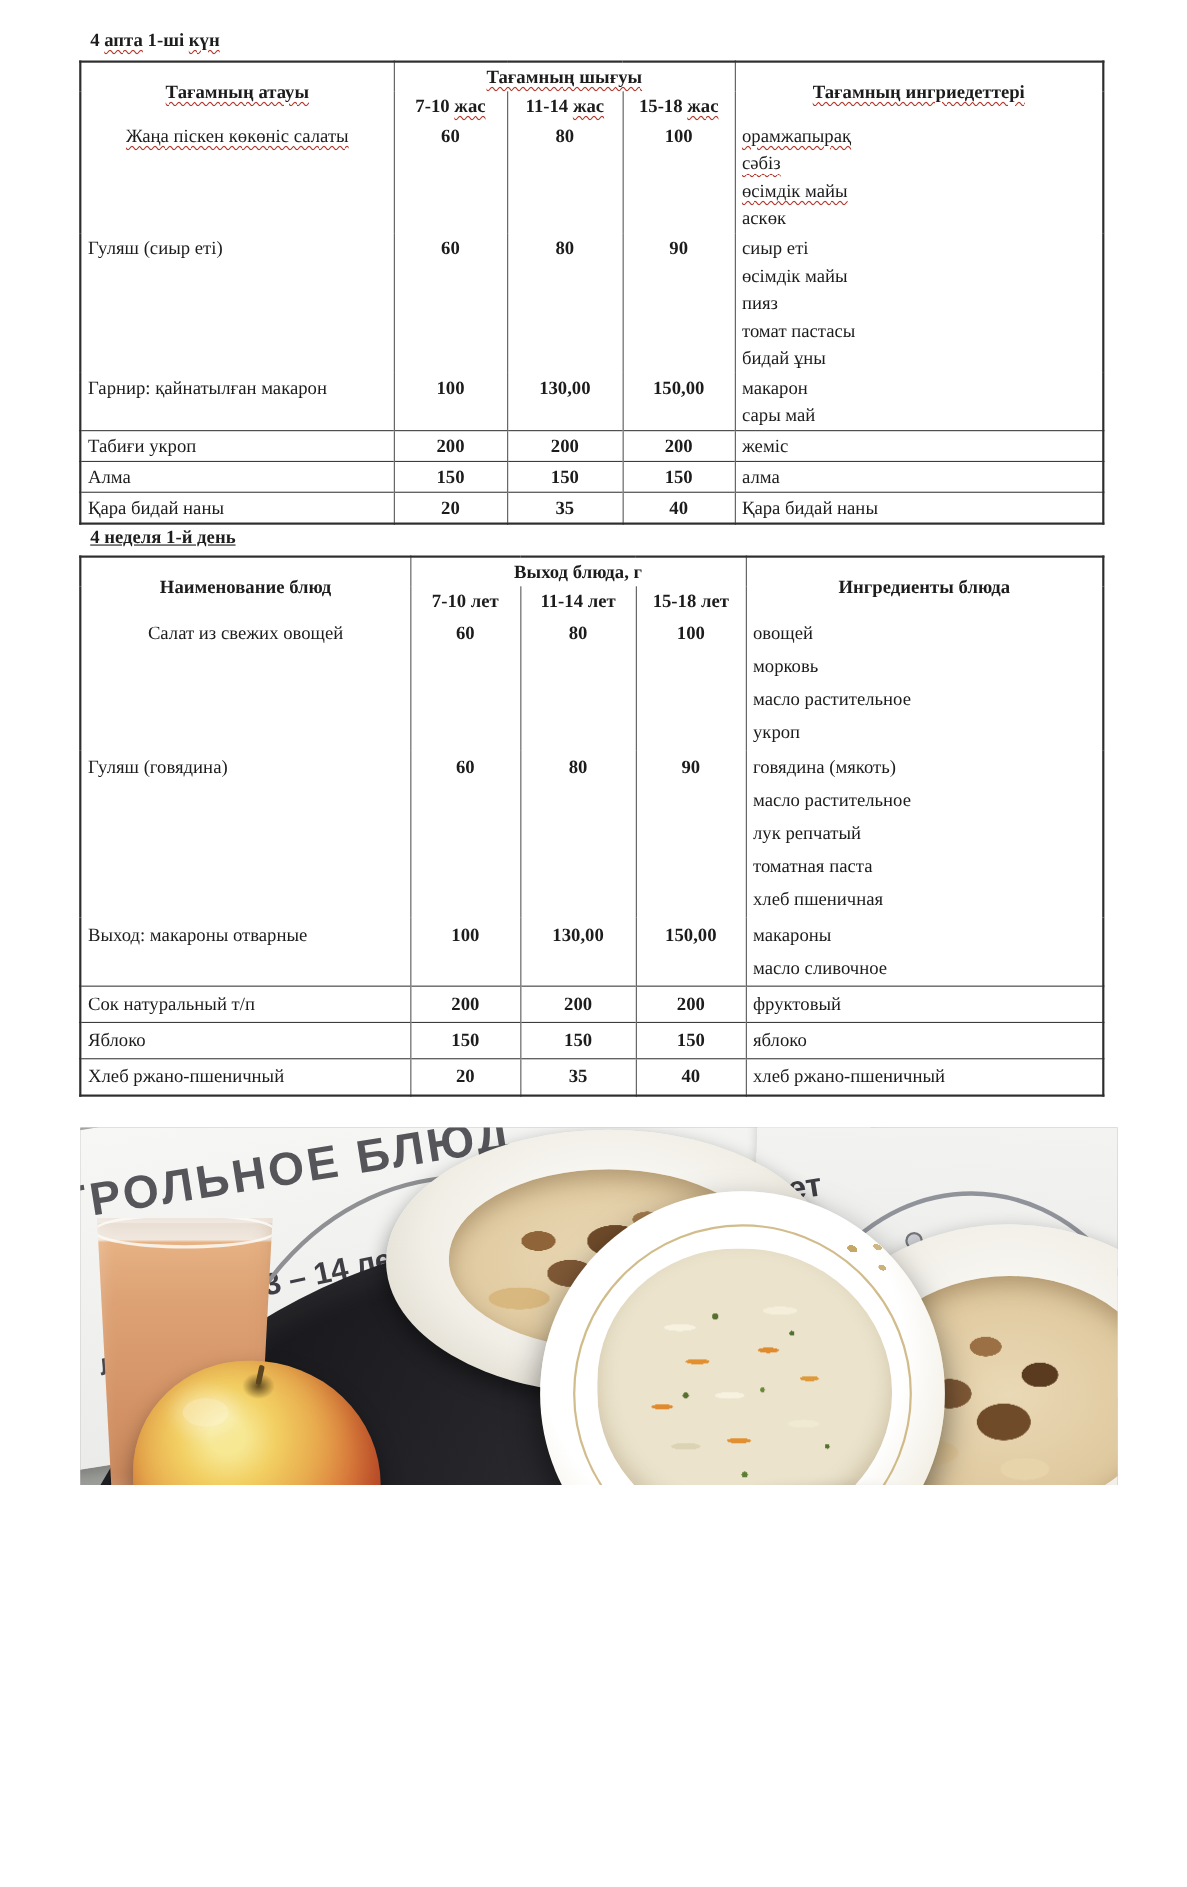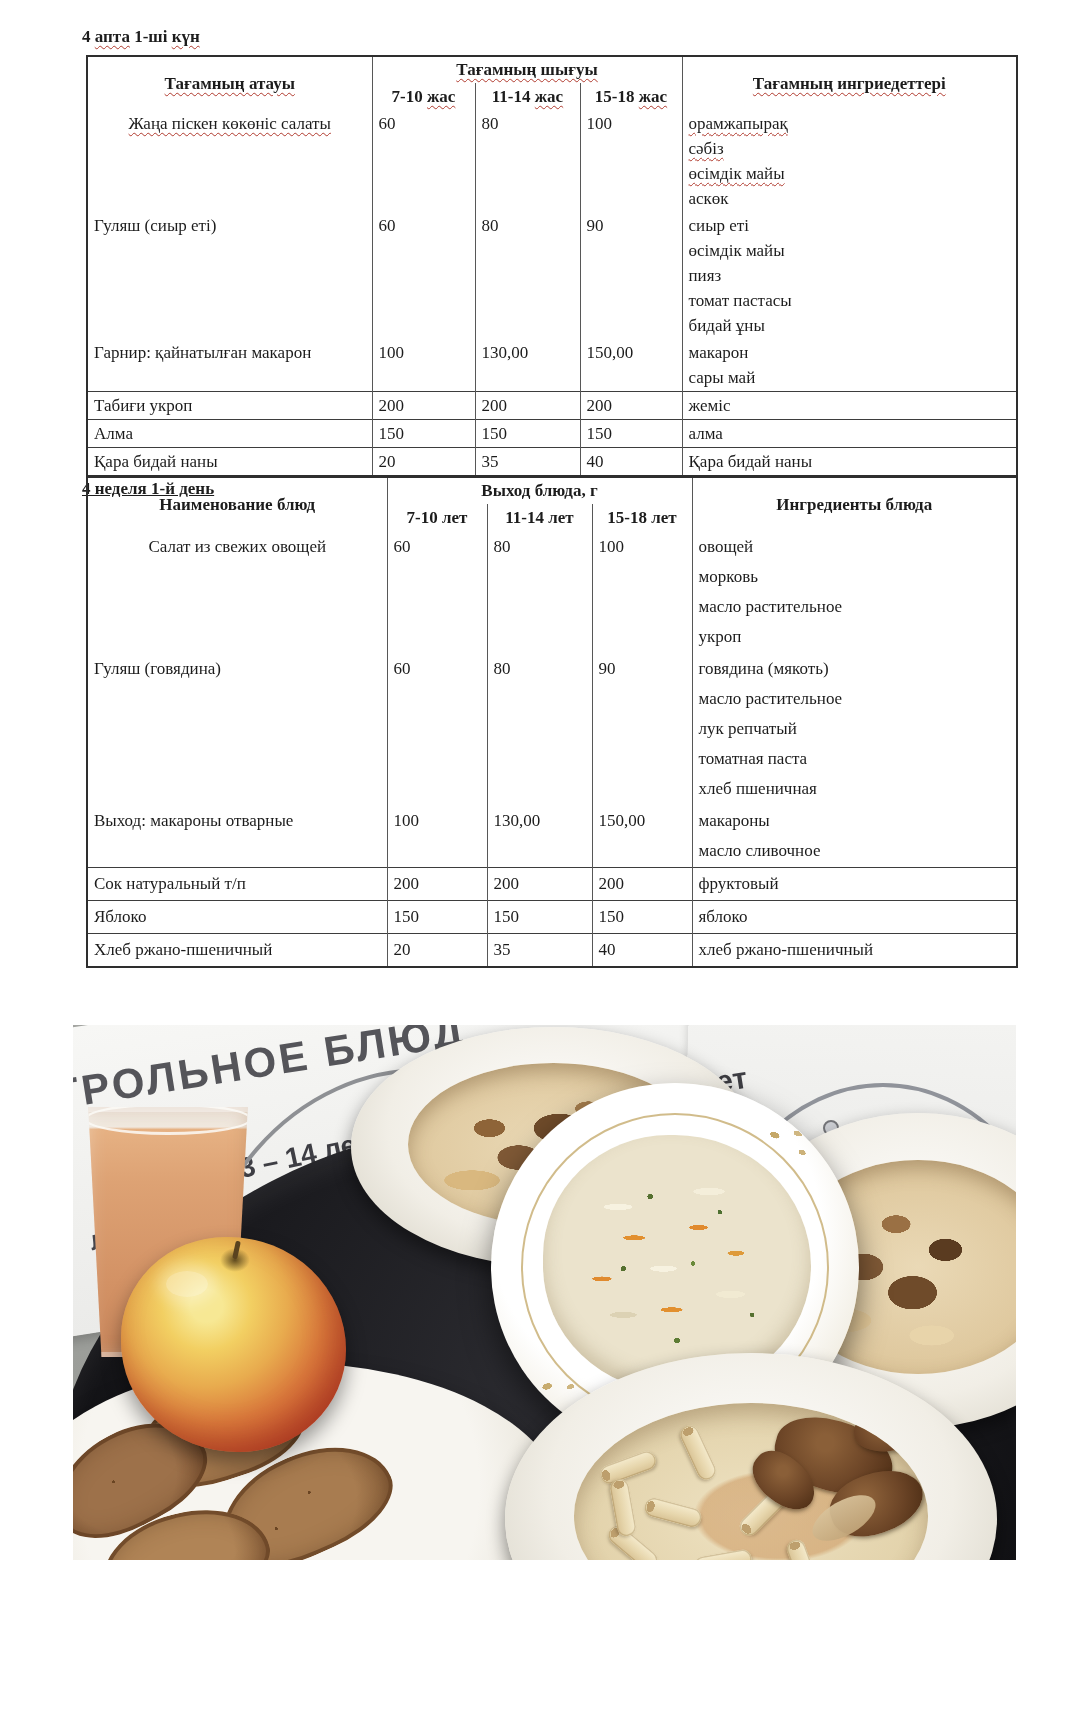--- a/index.html
+++ b/index.html
@@ -1,29 +1,29 @@
 <!DOCTYPE html>
 <html><head>
 <meta charset="utf-8">
 <style>
   html,body{margin:0;padding:0;background:#fff;}
-  .page{position:relative;width:1079px;height:1560px;background:#fff;overflow:hidden;
+  .page{position:relative;width:1079px;height:1350px;background:#fff;overflow:hidden;
         font-family:"Liberation Serif",serif;color:#222;}
   .doc-title{position:absolute;left:82px;font-size:17px;font-weight:700;color:#1d1d1d;}
   .sq{text-decoration:underline;text-decoration-style:wavy;text-decoration-color:#b03a2e;
       text-decoration-thickness:1px;text-underline-offset:3px;}
   
   table.menu{position:absolute;left:72px;border-collapse:collapse;table-layout:fixed;width:930px;
-             font-size:17px;color:#1c1c1c;border:2px solid #2e2e2e;margin-left:14px;}
+             font-size:17px;color:#1c1c1c;border:2px solid #2e2e2e;}
   table.menu th,table.menu td{border-left:1px solid #575757;border-right:1px solid #575757;
              padding:1px 6px;vertical-align:top;}
   table.menu thead th{font-weight:700;text-align:center;vertical-align:middle;line-height:1.25;}
   table.menu thead tr{height:27px;}
   table.menu td{line-height:var(--lh);}
-  td.c-val{text-align:left;}
+  td.c-val{text-align:center;font-weight:bold;}
   td.c-dish{padding-left:9px;white-space:nowrap;}
   td.c-dish.ctr{text-align:center;}
   td.c-ing{padding-left:9px;}
   .ing-line{white-space:nowrap;line-height:var(--lh);}
   tr.line-above td{border-top:1px solid #3d3d3d;}
   
   .photo{position:absolute;left:73px;top:1025px;width:943px;height:630px;overflow:hidden;
          background:#aaaca8;font-family:"Liberation Sans",sans-serif;}
   .photo div{position:absolute;}
   .ph-label{font-weight:700;white-space:nowrap;}
@@ -126,21 +126,21 @@
           <td class="c-val">40</td>
           <td class="c-ing">
             <div class="ing-line"><span>Қара бидай наны</span></div>
           </td>
         </tr>
       </tbody>
   </table>
 
   <div class="doc-title" style="top:479px;text-decoration:underline;">4 неделя 1-й день</div>
 
-  <table class="menu" style="top:476px;padding-left:36px;--lh:30px;">
+  <table class="menu" style="top:505px;padding-left:36px;--lh:30px;">
     <colgroup>
         <col style="width:300px">
         <col style="width:100px">
         <col style="width:105px">
         <col style="width:100px">
         <col style="width:325px">
       </colgroup>
     <thead>
       <tr>
         <th rowspan="2"><span>Наименование блюд</span></th>

